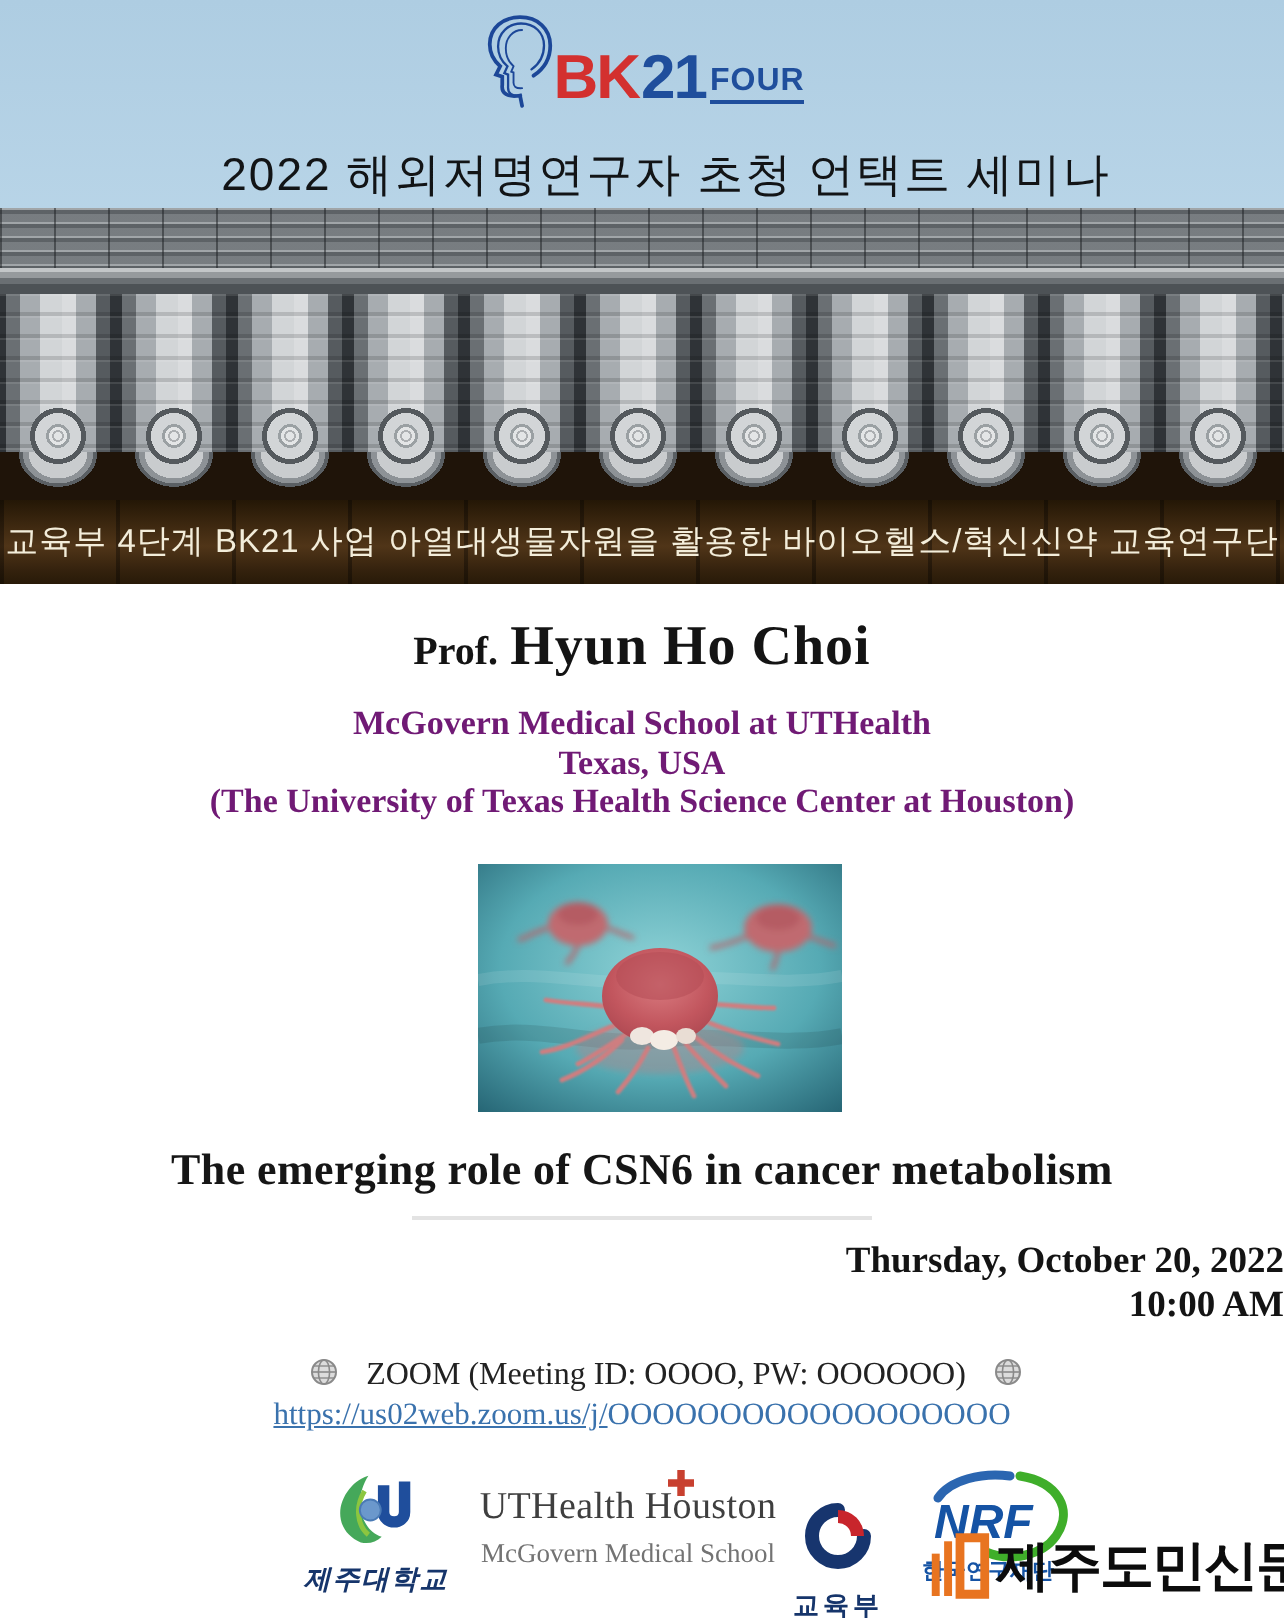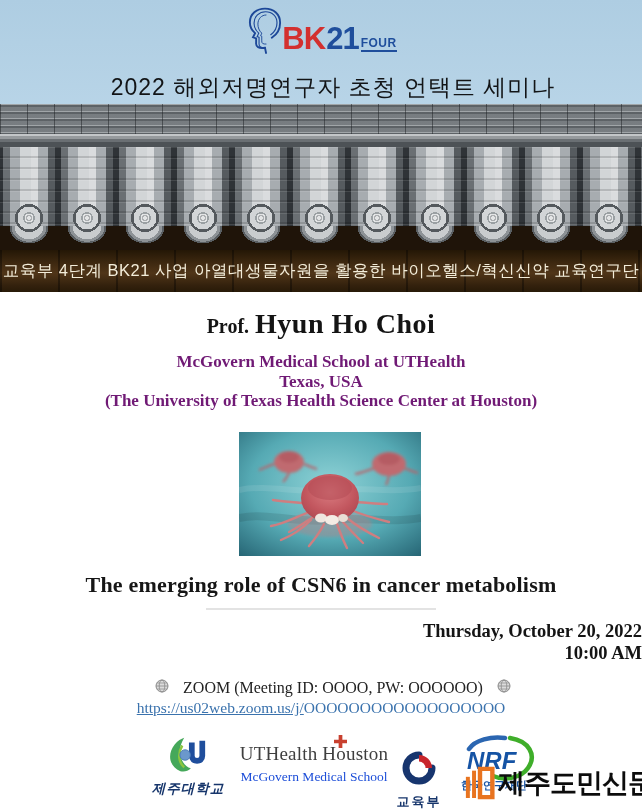--- a/index.html
+++ b/index.html
@@ -7,21 +7,21 @@
           font-family:"Liberation Serif","DejaVu Serif",serif;}
 
   
   .hero{position:absolute;top:0;left:0;width:642px;height:292px;
         background:linear-gradient(180deg,#aecde2 0%,#bdd8ea 55%,#c6deee 100%);}
   .bk21{position:absolute;top:6px;left:0;width:100%;display:flex;justify-content:center;
         align-items:flex-end;gap:1px;font-family:"Liberation Sans","DejaVu Sans",sans-serif;}
   .bk21 svg{margin-right:-4px;}
   .bk21 .bk{font-size:31px;font-weight:800;color:#d3302f;letter-spacing:-1px;line-height:1;}
   .bk21 .t21{font-size:31px;font-weight:800;color:#1f4e9c;letter-spacing:-1px;line-height:1;}
-  .bk21 .four{font-size:12px;font-weight:800;color:#1f4e9c;border-bottom:2px solid #1f4e9c;
+  .bk21 .four{font-size:16px;font-weight:800;color:#1f4e9c;border-bottom:2px solid #1f4e9c;
               margin-bottom:2px;margin-left:1px;letter-spacing:.5px;line-height:1.1;}
   .hero-title{position:absolute;top:60px;left:0;width:100%;margin:12px;text-align:center;
               font-family:"Liberation Sans","DejaVu Sans",sans-serif;font-weight:500;
               font-size:23px;color:#121416;letter-spacing:1px;}
 
   
   .roof{position:absolute;top:104px;left:0;width:642px;height:146px;}
   .roof-flat{height:30px;background-color:#6e7377;
     background-image:
       repeating-linear-gradient(90deg,rgba(28,31,34,.5) 0 1px,rgba(28,31,34,0) 1px 27px),
@@ -72,21 +72,21 @@
 
   
   .logos{position:absolute;top:733px;left:0;width:642px;height:76px;
          font-family:"Liberation Sans","DejaVu Sans",sans-serif;}
   .logo-jeju{position:absolute;left:146px;top:2px;width:84px;text-align:center;font-style:italic;}
   .jeju-text{font-size:13.5px;font-weight:800;color:#16356b;margin-top:1px;letter-spacing:1px;}
   .logo-ut{position:absolute;left:238px;top:10px;width:152px;text-align:center;
            font-family:"Liberation Serif","DejaVu Serif",serif;}
   .ut-cross{position:absolute;top:-8px;left:96px;}
   .ut-line1{font-size:19px;color:#3f3f3f;letter-spacing:.2px;}
-  .ut-line2{font-size:13.5px;color:#1d4ed8;margin-top:4px;}
+  .ut-line2{font-size:13.5px;color:#737373;margin-top:4px;}
   .logo-moe{position:absolute;left:388px;top:18px;width:62px;text-align:center;}
   .moe-text{font-size:13px;font-weight:800;color:#16356b;margin-top:2px;letter-spacing:2px;}
   .logo-nrf{position:absolute;left:455px;top:2px;width:90px;}
   .watermark{position:absolute;left:465px;top:765px;display:flex;align-items:center;gap:3px;z-index:5;}
   .watermark span{font-family:"Liberation Sans","DejaVu Sans",sans-serif;
     font-size:27px;font-weight:800;color:#0c0c0c;letter-spacing:-1px;white-space:nowrap;}
 </style>
 </head>
 <body>
 

